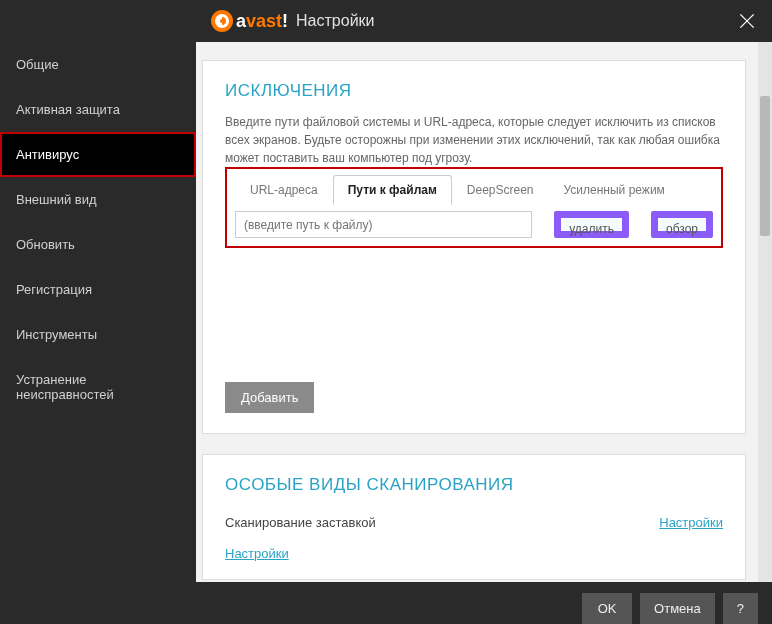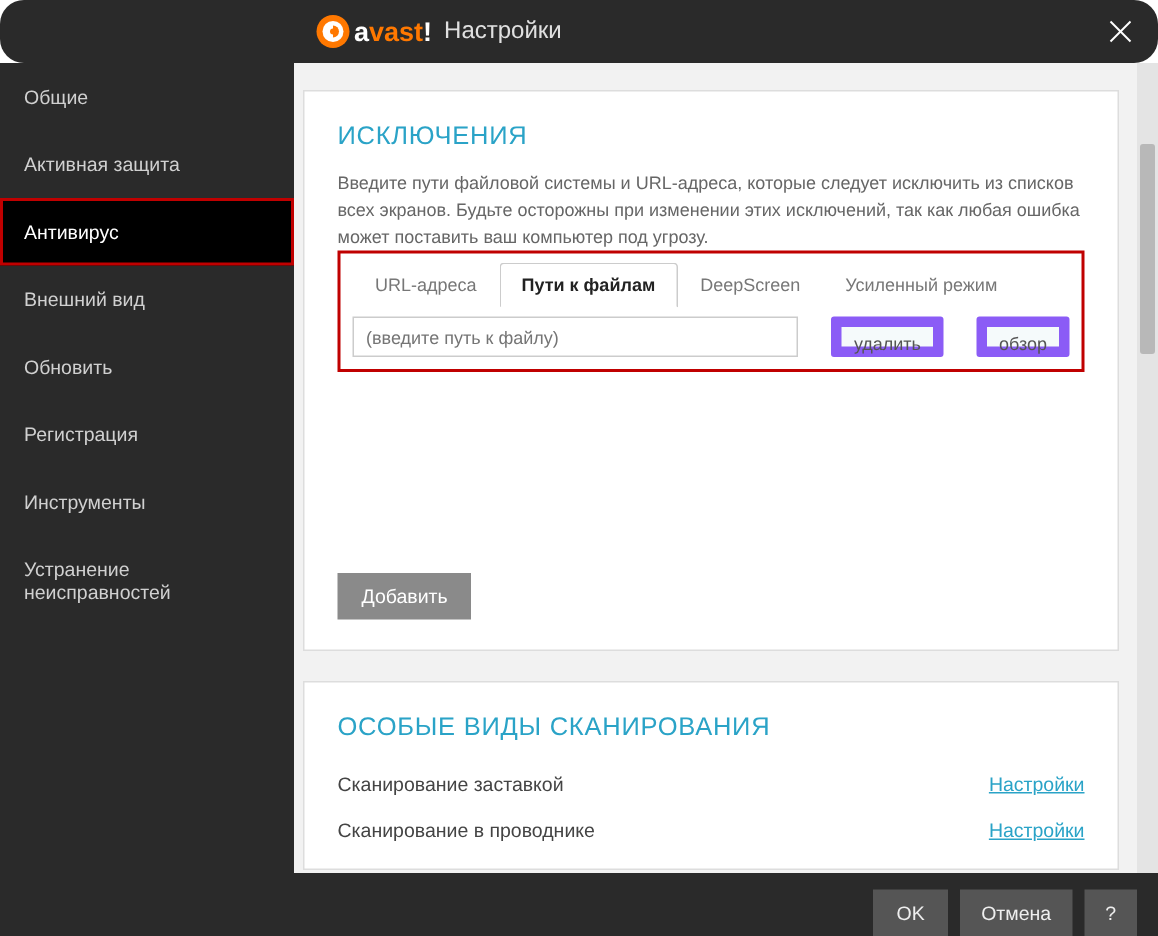--- a/index.html
+++ b/index.html
@@ -1,18 +1,18 @@
 <!DOCTYPE html>
 <html><head>
 <meta charset="utf-8">
 <style>
 * { margin: 0; padding: 0; box-sizing: border-box; }
 body { font-family: Arial, sans-serif; font-size: 13px; background: #fff; width: 772px; height: 624px; overflow: hidden; }
 
-.titlebar { height: 42px; background: #2a2a2a; display: flex; align-items: center; padding: 0 14px; position: relative; border-radius: 16px; }
+.titlebar { height: 42px; background: #2a2a2a; display: flex; align-items: center; padding: 0 14px; position: relative; }
 .logo { display: flex; align-items: center; gap: 2px; margin-left: 196px; }
 .logo-icon { width: 24px; height: 24px; }
 .logo-text { font-size: 18px; font-weight: bold; }
 .logo-a { color: #fff; }
 .logo-vast { color: #ff7800; }
 .logo-bang { color: #fff; }
 .title-suffix { color: #e0e0e0; font-size: 16px; margin-left: 6px; font-weight: normal; }
 .close-btn { position: absolute; right: 10px; top: 6px; width: 30px; height: 30px; display: flex; align-items: center; justify-content: center; color: #fff; cursor: pointer; }
 .close-btn svg { width: 20px; height: 20px; stroke: #fff; stroke-width: 1.5; }
 
@@ -111,21 +111,20 @@
         <button class="add-btn">Добавить</button>
       </div>
 
       <div class="panel" style="padding-bottom:10px;">
         <div class="panel-title">ОСОБЫЕ ВИДЫ СКАНИРОВАНИЯ</div>
         <div class="scan-row">
           <span class="scan-label">Сканирование заставкой</span>
           <span class="scan-link">Настройки</span>
         </div>
         <div class="scan-row">
-          <span class="scan-label">Сканирование в проводнике</span>
           <span class="scan-link">Настройки</span>
         </div>
       </div>
 
     </div>
     <div class="scrollbar-fake">
       <div class="scrollbar-thumb"></div>
     </div>
   </div>
 </div>

